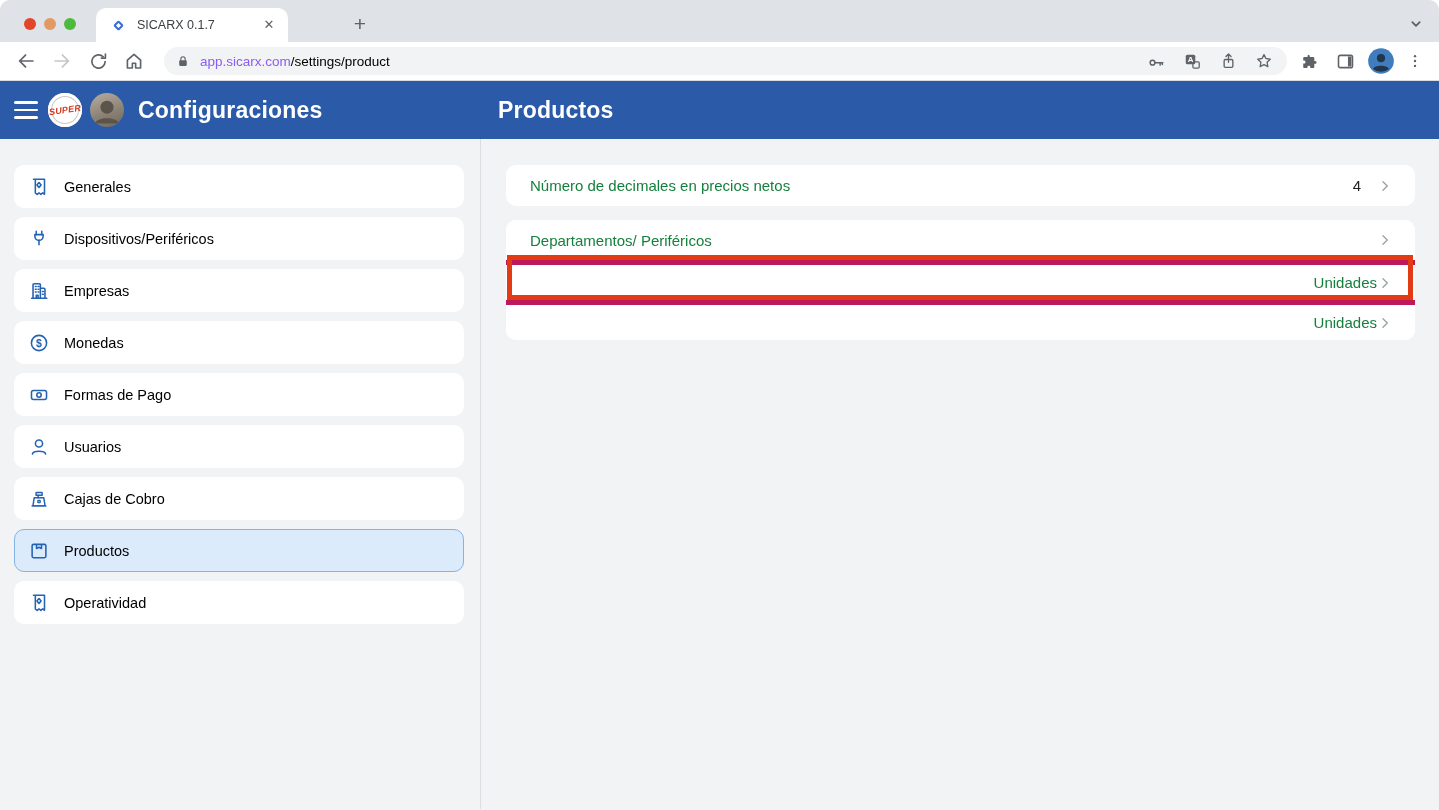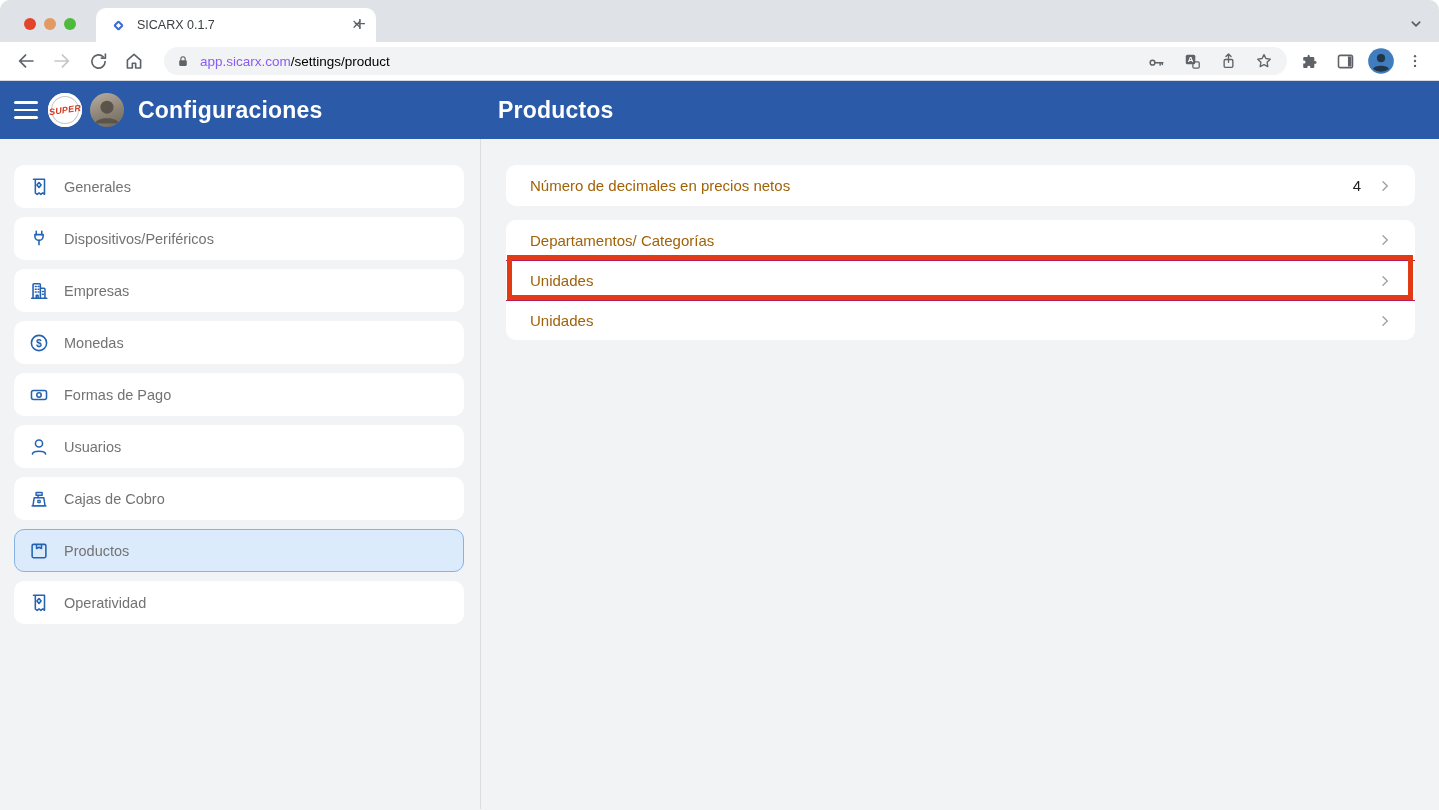--- a/index.html
+++ b/index.html
@@ -6,21 +6,21 @@
   html,body { width:1439px; height:810px; background:#fff; font-family:"Liberation Sans","DejaVu Sans",sans-serif; overflow:hidden; }
   .window { width:1439px; height:810px; border-radius:10px 10px 0 0; overflow:hidden; background:#f2f3f5; }
 
   
   .tabstrip { height:42px; background:#dfe2e7; position:relative; display:flex; align-items:flex-end; }
   .traffic { position:absolute; left:24px; top:18px; display:flex; gap:8px; }
   .traffic span { width:12px; height:12px; border-radius:50%; display:block; }
   .tl-red { background:#e2452a; }
   .tl-yellow { background:#e29a64; }
   .tl-green { background:#4eba3d; }
-  .tab { position:absolute; left:96px; top:8px; width:280px; height:34px; background:#fff; border-radius:10px 10px 0 0; display:flex; align-items:center; padding:0 10px 0 14px; }
+  .tab { position:absolute; left:96px; top:8px; width:192px; height:34px; background:#fff; border-radius:10px 10px 0 0; display:flex; align-items:center; padding:0 10px 0 14px; }
   .tab-title { font-size:12.5px; color:#3c4043; flex:1; margin-left:10px; white-space:nowrap; overflow:hidden; }
   .tab-close { font-size:13px; color:#5f6368; width:18px; height:18px; line-height:18px; text-align:center; border-radius:50%; cursor:pointer; }
   .newtab { position:absolute; left:346px; top:11px; width:28px; height:28px; text-align:center; line-height:26px; font-size:21px; color:#5f6368; border-radius:50%; cursor:pointer; }
   .tabsearch { position:absolute; right:12px; top:13px; width:22px; height:22px; cursor:pointer; }
 
   
   .toolbar { height:39px; background:#fff; border-bottom:1px solid #d8dbe0; display:flex; align-items:center; padding:0 10px 0 12px; }
   .tb-btn { width:28px; height:28px; display:flex; align-items:center; justify-content:center; margin-right:8px; border-radius:50%; cursor:pointer; flex:0 0 auto; }
   .omnibox { flex:1; height:28px; background:#f1f3f4; border-radius:14px; display:flex; align-items:center; padding:0 10px 0 12px; margin:0 8px; min-width:0; }
   .url { font-size:13.5px; margin-left:10px; white-space:nowrap; overflow:hidden; flex:1; }
@@ -39,30 +39,30 @@
   .user-avatar { width:34px; height:34px; border-radius:50%; margin-right:14px; background:linear-gradient(160deg,#b8ad9f 0%,#8d8478 55%,#6e665c 100%); overflow:hidden; position:relative; cursor:pointer; flex:0 0 auto; }
   .user-avatar svg { position:absolute; left:0; top:0; }
   .ah-title { font-size:23px; font-weight:700; letter-spacing:.2px; }
   .ah-right { flex:1; padding-left:17px; }
 
   
   .content { display:flex; height:670px; background:#f2f3f5; }
   .sidebar { width:481px; flex:0 0 auto; border-right:1px solid #dadde2; padding:26px 16px 0 14px; }
   .side-item { height:43px; background:#fff; border:1px solid transparent; border-radius:10px; display:flex; align-items:center; padding-left:13px; margin-bottom:9px; cursor:pointer; }
   .side-item .icn { width:22px; height:22px; margin-right:14px; flex:0 0 auto; display:flex; }
-  .side-item .lbl { font-size:14.5px; color:#737373; }
+  .side-item .lbl { font-size:14.5px; color:#000000; }
   .side-item.selected { background:#dcebfb; border-color:#86b2e6; }
 
   .main { flex:1; padding:26px 24px 0 25px; position:relative; }
   .mrow { background:#fff; display:flex; align-items:center; padding:0 22px 0 24px; }
   .card-single { height:41px; border-radius:10px; margin-bottom:14px; cursor:pointer; }
   .groupcard { background:#fff; border-radius:10px; overflow:hidden; }
   .grow { height:40px; cursor:pointer; }
-  .grow + .grow { border-top:1px solid #be185d; }
-  .mrow .mlbl { font-size:15px; font-weight:500; color:#a16207; flex:1; }
+  .grow + .grow { border-top:5px solid #be185d;text-align:right; }
+  .mrow .mlbl { font-size:15px; font-weight:500; color:#15803d; flex:1; }
   .mrow .mval { font-size:15px; color:#202124; margin-right:16px; }
   .chev { width:16px; height:16px; flex:0 0 auto; display:flex; }
 
   .hl-box { position:absolute; left:26px; top:116px; width:906px; height:45px; border:5px solid #e23a12; pointer-events:none; z-index:5; }
 
   svg { display:block; }
 </style>
 </head>
 <body>
 
@@ -302,21 +302,21 @@
         <span class="mval">4</span>
         <span class="chev">
           <svg width="16" height="16" viewBox="0 0 24 24">
               <path d="M9 5.5l6.5 6.5L9 18.5" fill="none" stroke="#9aa0a6" stroke-width="2" stroke-linecap="round" stroke-linejoin="round"></path>
             </svg>
         </span>
       </div>
 
       <div class="groupcard">
         <div class="mrow grow">
-          <span class="mlbl">Departamentos/ Categorías</span>
+          <span class="mlbl">Departamentos/ Periféricos</span>
           <span class="chev">
             <svg width="16" height="16" viewBox="0 0 24 24">
                 <path d="M9 5.5l6.5 6.5L9 18.5" fill="none" stroke="#9aa0a6" stroke-width="2" stroke-linecap="round" stroke-linejoin="round"></path>
               </svg>
           </span>
         </div>
         <div class="mrow grow">
           <span class="mlbl">Unidades</span>
           <span class="chev">
             <svg width="16" height="16" viewBox="0 0 24 24">

